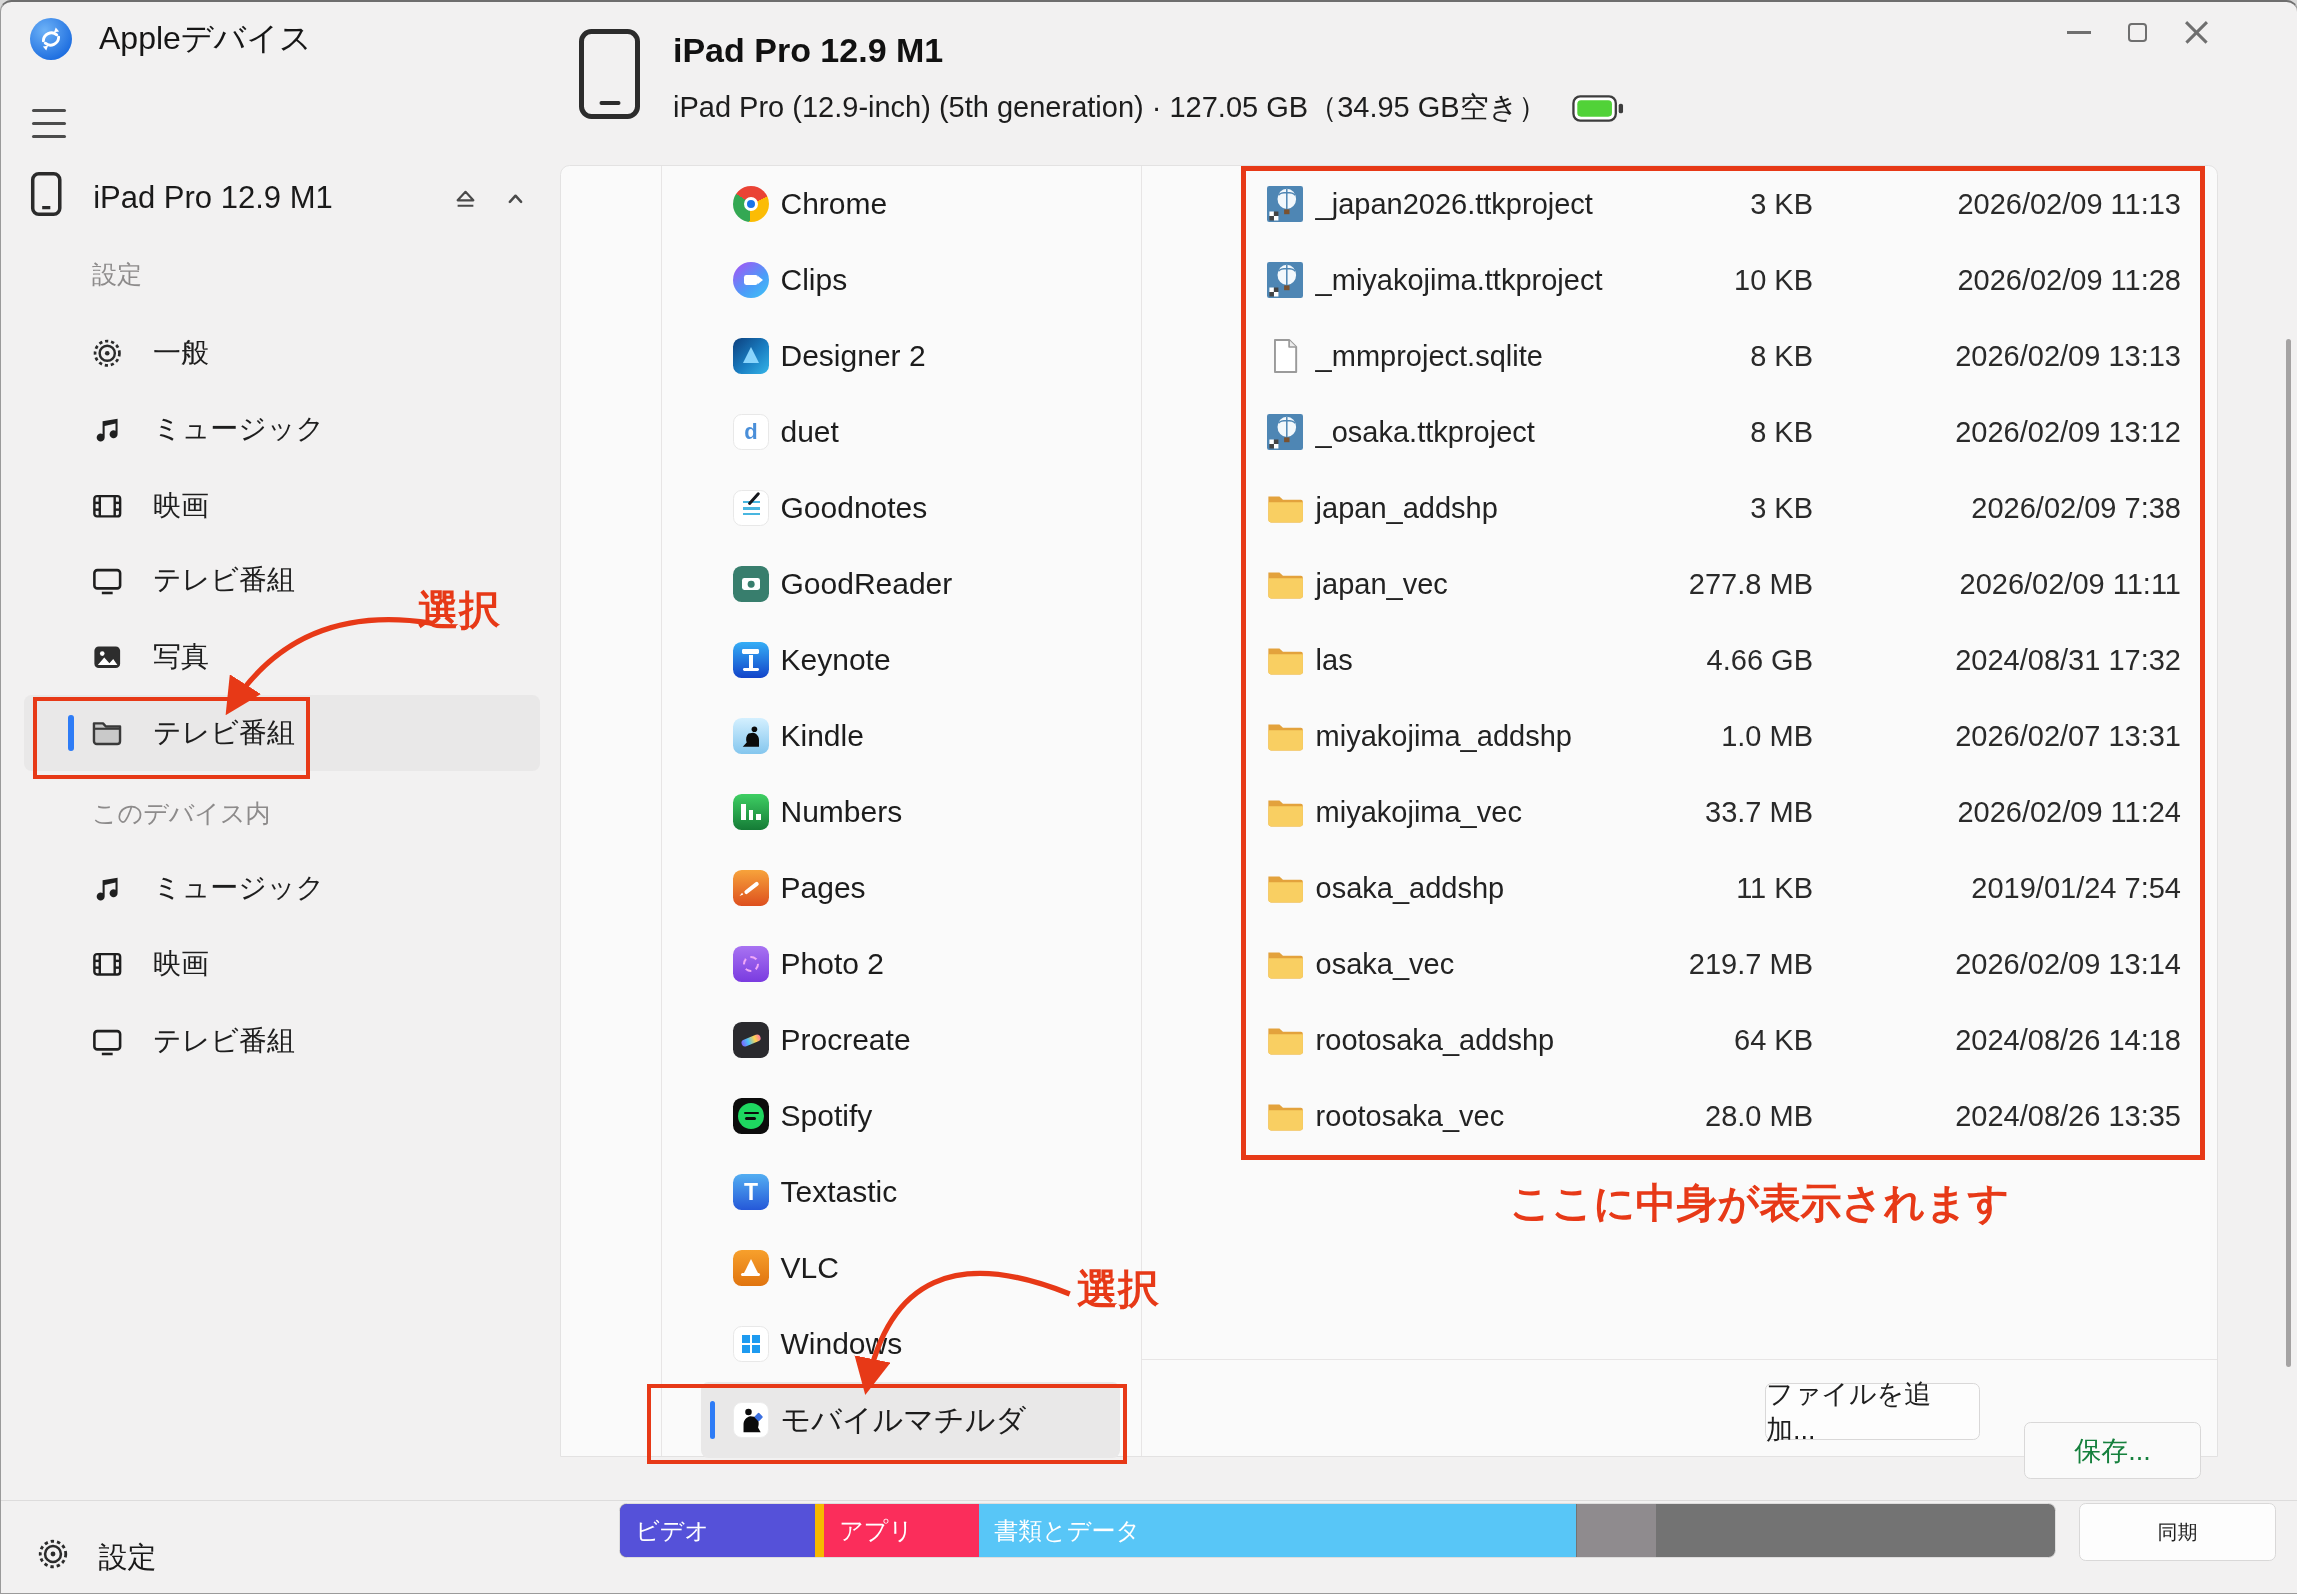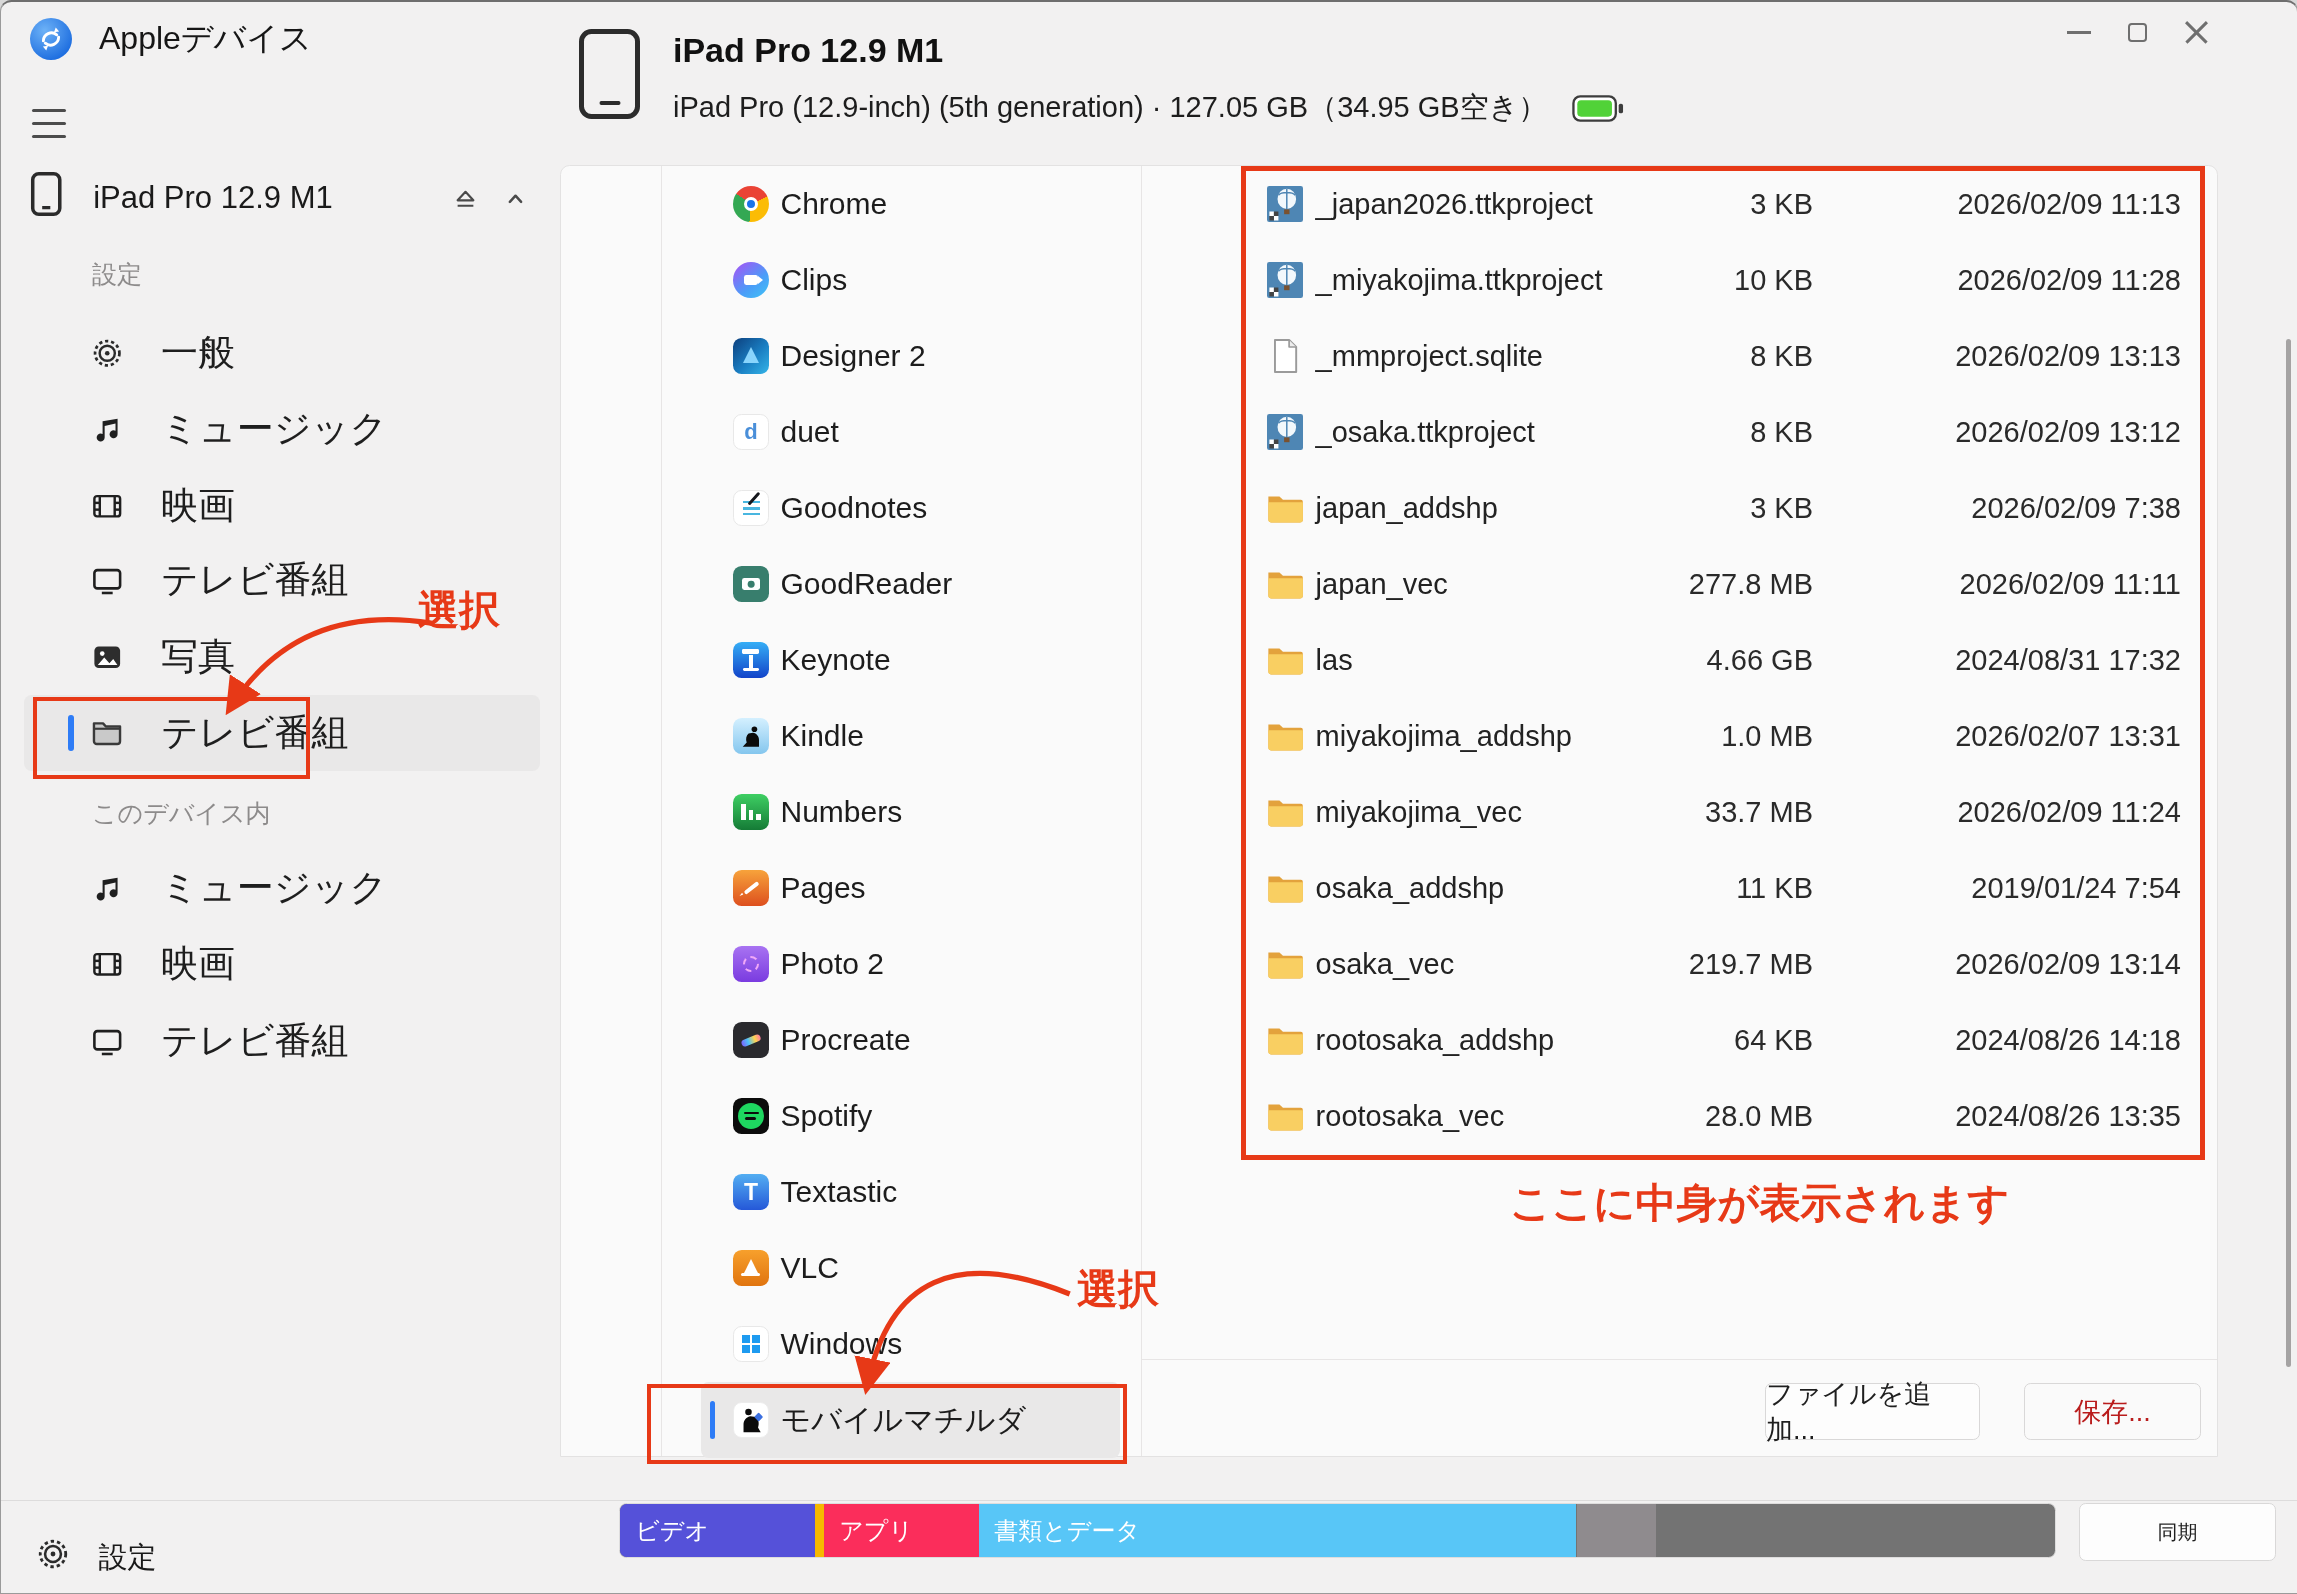--- a/index.html
+++ b/index.html
@@ -25,21 +25,21 @@
   .ctl .clo{position:relative;width:25px;height:25px;}
   .ctl .clo::before,.ctl .clo::after{content:"";position:absolute;left:-1.9px;top:10.5px;width:29px;height:2.5px;background:#6f6f6f;}
   .ctl .clo::before{transform:rotate(45deg);}
   .ctl .clo::after{transform:rotate(-45deg);}
   
   .dev-tablet{left:578px;top:27px;width:61px;height:90px;border:5.3px solid #2c2c2c;border-radius:12.4px;}
   .dev-tablet::after{content:"";position:absolute;left:50%;bottom:8.6px;transform:translateX(-50%);width:21px;height:4.3px;background:#2c2c2c;border-radius:1.9px;}
   .dev-name{left:672px;top:29px;font-size:34px;font-weight:700;color:#111;}
   .dev-sub{left:672px;top:86px;display:flex;align-items:center;gap:25px;font-size:29px;color:#1d1d1d;}
   
-  .side-row{position:absolute;left:23px;width:516px;height:76px;display:flex;align-items:center;padding-left:66px;gap:37px;font-size:37px;color:#1e1e1e;cursor:pointer;}
+  .side-row{position:absolute;left:23px;width:516px;height:76px;display:flex;align-items:center;padding-left:66px;gap:29px;font-size:28px;color:#1e1e1e;cursor:pointer;}
   .side-row .sicon{width:34px;height:34px;flex:none;display:flex;align-items:center;justify-content:center;}
   .side-row.sel{background:#e9e8e8;border-radius:7.6px;}
   .side-row.sel::before{content:"";position:absolute;left:44px;top:20px;width:5.7px;height:36px;border-radius:2.9px;background:#2e7cf6;}
   .sec-label{position:absolute;left:91px;font-size:25px;color:#8d8b8b;}
   .devrow{left:23px;top:158px;width:516px;height:76px;display:flex;align-items:center;gap:0;font-size:31px;}
   .devrow .tab-ic{margin-left:5.7px;margin-right:31px;}
   .devrow .spread{flex:1;}
   .iconbtn{width:50px;height:50px;display:flex;align-items:center;justify-content:center;cursor:pointer;}
   
   .card{left:559px;top:163px;width:1658px;height:1292px;background:#fafafa;border:1px solid #e3e2e2;border-radius:9.6px 9.6px 0 0;}
@@ -98,21 +98,21 @@
       linear-gradient(#fff,#fff) center/2.4px 18px no-repeat,#1e9bf0;}
   .ic.matilda{background:#fff;border:1px solid #ececec;}
   
   .filelist{position:absolute;left:580px;top:0;width:1078px;}
   .frow{height:76px;display:grid;grid-template-columns:42px 1fr 210px 368px;align-items:center;padding:0 38px 0 125px;font-size:29px;color:#222;cursor:default;}
   .frow .fname{padding-left:7.6px;white-space:nowrap;overflow:hidden;}
   .frow .fsize,.frow .fdate{text-align:right;white-space:nowrap;color:#2a2a2a;}
   .fic{width:38px;height:36px;display:flex;align-items:center;justify-content:center;}
   
   .btn{position:absolute;display:flex;align-items:center;justify-content:center;background:#fdfdfd;border:1px solid #d9d8d8;border-radius:6.7px;font-size:27px;color:#1f1f1f;cursor:pointer;}
-  .btn.disabled{color:#b91c1c;background:#fafafa;cursor:default;}
+  .btn.disabled{color:#15803d;background:#fafafa;cursor:default;margin-top:39px;}
   
   .bottom-divider{left:0;top:1498px;width:2298px;height:1px;background:#dddcdc;}
   .footer-row{left:23px;top:1522px;width:478px;height:67px;display:flex;align-items:center;gap:29px;padding-left:11.5px;font-size:29px;cursor:pointer;}
   .storagebar{left:618px;top:1501px;width:1437px;height:55px;background:#737373;border:1px solid #dedddd;border-radius:7.6px;overflow:hidden;}
   .seg{position:absolute;top:0;height:100%;display:flex;align-items:center;padding-left:15.3px;font-size:24px;color:#fff;white-space:nowrap;overflow:hidden;}
   .syncbtn{left:2078px;top:1501px;width:197px;height:58px;font-size:20px;}
   
   .scrollthumb{left:2285px;top:337px;width:4.8px;height:1028px;background:#a5a3a3;border-radius:2.9px;cursor:pointer;}
   
   .ann{pointer-events:none;}

